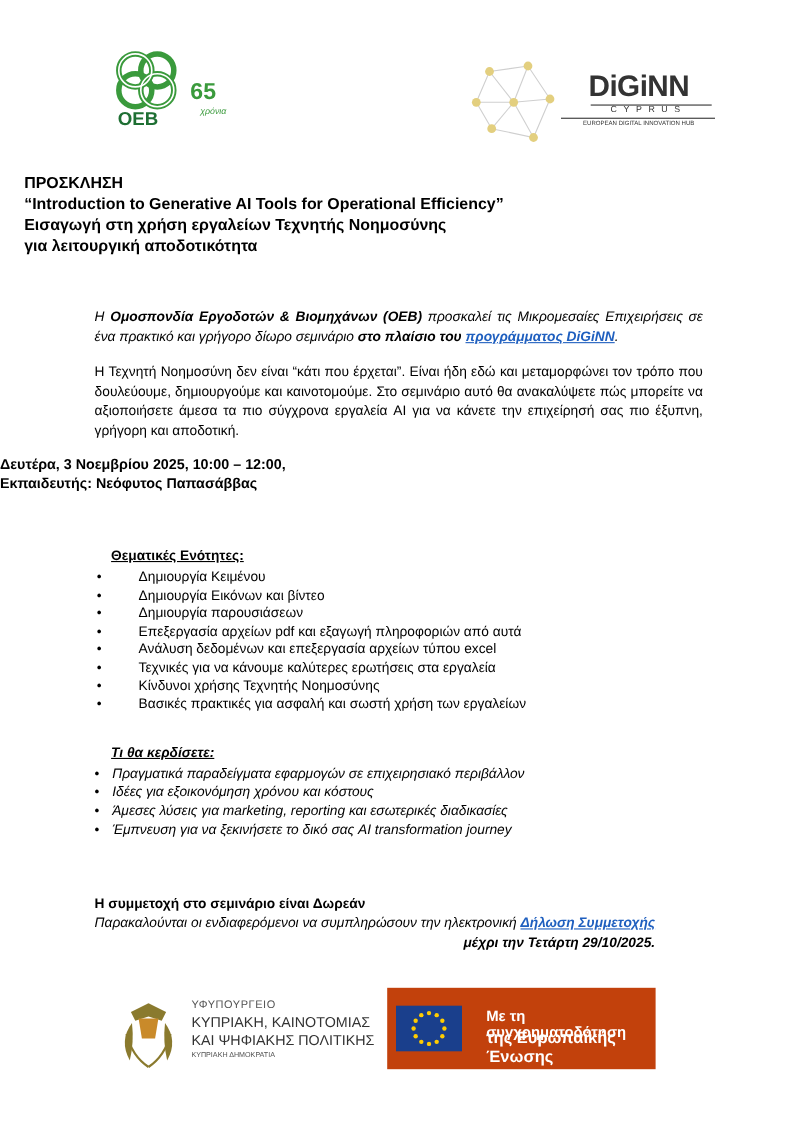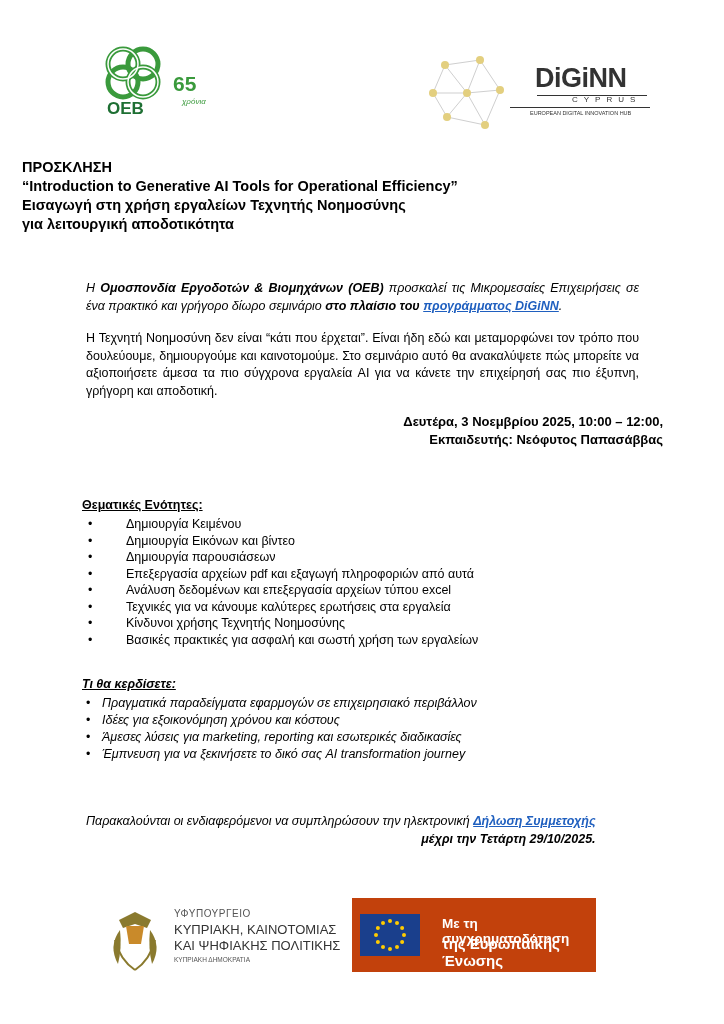--- a/index.html
+++ b/index.html
@@ -5,22 +5,22 @@
   html, body { margin:0; padding:0; background:#fff; }
   body { width:724px; height:1024px; position:relative; overflow:hidden; font-family:"Liberation Sans", sans-serif; color:#000; }
   .abs { position:absolute; }
   .logo-oeb { left:98px; top:42px; width:140px; height:80px; }
   .logo-diginn { left:425px; top:55px; width:240px; height:80px; }
   .title-block { left:0; width:724px; top:158px; text-align:left; font-weight:bold; font-size:14.5px; line-height:19px;margin-left:22px; }
   .title-block .ul { }
   .para { left:86px; width:553px; font-size:12.5px; line-height:17.5px; text-align:justify; }
   .p1 { top:280px; font-style:italic; }
   .p2 { top:330px; }
-  .event { left:0; width:663px; top:413px; text-align:right; font-weight:bold; font-size:13px; line-height:18px; }
-  .sec-title { left:82px; font-size:12.5px; font-weight:bold; text-decoration:underline; }
+  .event { left:0; width:663px; top:413px; text-align:left; font-weight:bold; font-size:13px; line-height:18px; }
+  .sec-title { left:101px; font-size:12.5px; font-weight:bold; text-decoration:underline; }
   .sec-title.it { font-style:italic; }
   .topics { left:86px; top:516px; font-size:12.5px; line-height:16.5px; margin:0; padding:0; list-style:none; }
   .topics li { position:relative; padding-left:40px; }
   .topics li .b { position:absolute; left:2px; }
   .gains { left:86px; top:695px; font-size:12.5px; line-height:17px; margin:0; padding:0; list-style:none; font-style:italic; }
   .gains li { position:relative; padding-left:16px; }
   .gains li .b { position:absolute; left:0; font-style:normal; }
   .free { left:86px; top:812px; font-size:12.5px; line-height:18px; }
   .free .bold { font-weight:bold; }
   .free .it { font-style:italic; }
@@ -66,21 +66,21 @@
         <circle cx="55" cy="5" r="4"></circle>
         <circle cx="75" cy="35" r="4"></circle>
       <circle cx="60" cy="70" r="4"></circle>
         <circle cx="22" cy="62" r="4"></circle>
         <circle cx="8" cy="38" r="4"></circle>
       <circle cx="42" cy="38" r="4"></circle>
     </g>
   </svg>
   <span class="abs" style="left:110px;top:8px;font-size:27px;font-weight:bold;color:#333;letter-spacing:-0.5px;">DiGiNN</span>
   <span class="abs" style="left:112px;top:40px;width:110px;border-top:1px solid #333;"></span>
-  <span class="abs" style="left:147px;top:40px;font-size:8px;letter-spacing:6px;color:#333;">CYPRUS</span>
+  <span class="abs" style="left:130px;top:40px;font-size:8px;letter-spacing:6px;color:#333;">CYPRUS</span>
   <span class="abs" style="left:85px;top:52px;width:140px;border-top:1px solid #333;"></span>
   <span class="abs" style="left:105px;top:55px;font-size:5.5px;color:#333;">EUROPEAN DIGITAL INNOVATION HUB</span>
 </div>
 
 <div class="abs title-block">
   <div>ΠΡΟΣΚΛΗΣΗ</div>
   <div class="ul">“Introduction to Generative AI Tools for Operational Efficiency”</div>
   <div class="ul">Εισαγωγή στη χρήση εργαλείων Τεχνητής Νοημοσύνης</div>
   <div class="ul">για λειτουργική αποδοτικότητα</div>
 </div>
@@ -108,20 +108,21 @@
 
 <div class="abs sec-title it" style="top:677px;">Τι θα κερδίσετε:</div>
 <ul class="abs gains">
   <li><span class="b">•</span><span>Πραγματικά παραδείγματα εφαρμογών σε επιχειρησιακό περιβάλλον</span></li>
   <li><span class="b">•</span><span>Ιδέες για εξοικονόμηση χρόνου και κόστους</span></li>
   <li><span class="b">•</span><span>Άμεσες λύσεις για marketing, reporting και εσωτερικές διαδικασίες</span></li>
   <li><span class="b">•</span><span>Έμπνευση για να ξεκινήσετε το δικό σας AI transformation journey</span></li>
 </ul>
 
 <div class="abs free">
+  <div class="bold">Η συμμετοχή στο σεμινάριο είναι Δωρεάν</div>
   <div class="it"><span>Παρακαλούνται οι ενδιαφερόμενοι να συμπληρώσουν την ηλεκτρονική </span><a class="link">Δήλωση Συμμετοχής</a></div>
   <div class="bi">μέχρι την Τετάρτη 29/10/2025.</div>
 </div>
 
 <div class="abs logo-ministry">
   <svg width="70" height="80" class="abs" style="left:0;top:0">
     <g fill="#8a7a2e">
       <path d="M35 12 l-16 8 l4 8 l12-4 l12 4 l4-8 z"></path>
       <path d="M20 30 q-12 16 -2 34 q4 -16 2 -34 z"></path>
       <path d="M50 30 q12 16 2 34 q-4 -16 -2 -34 z"></path>

